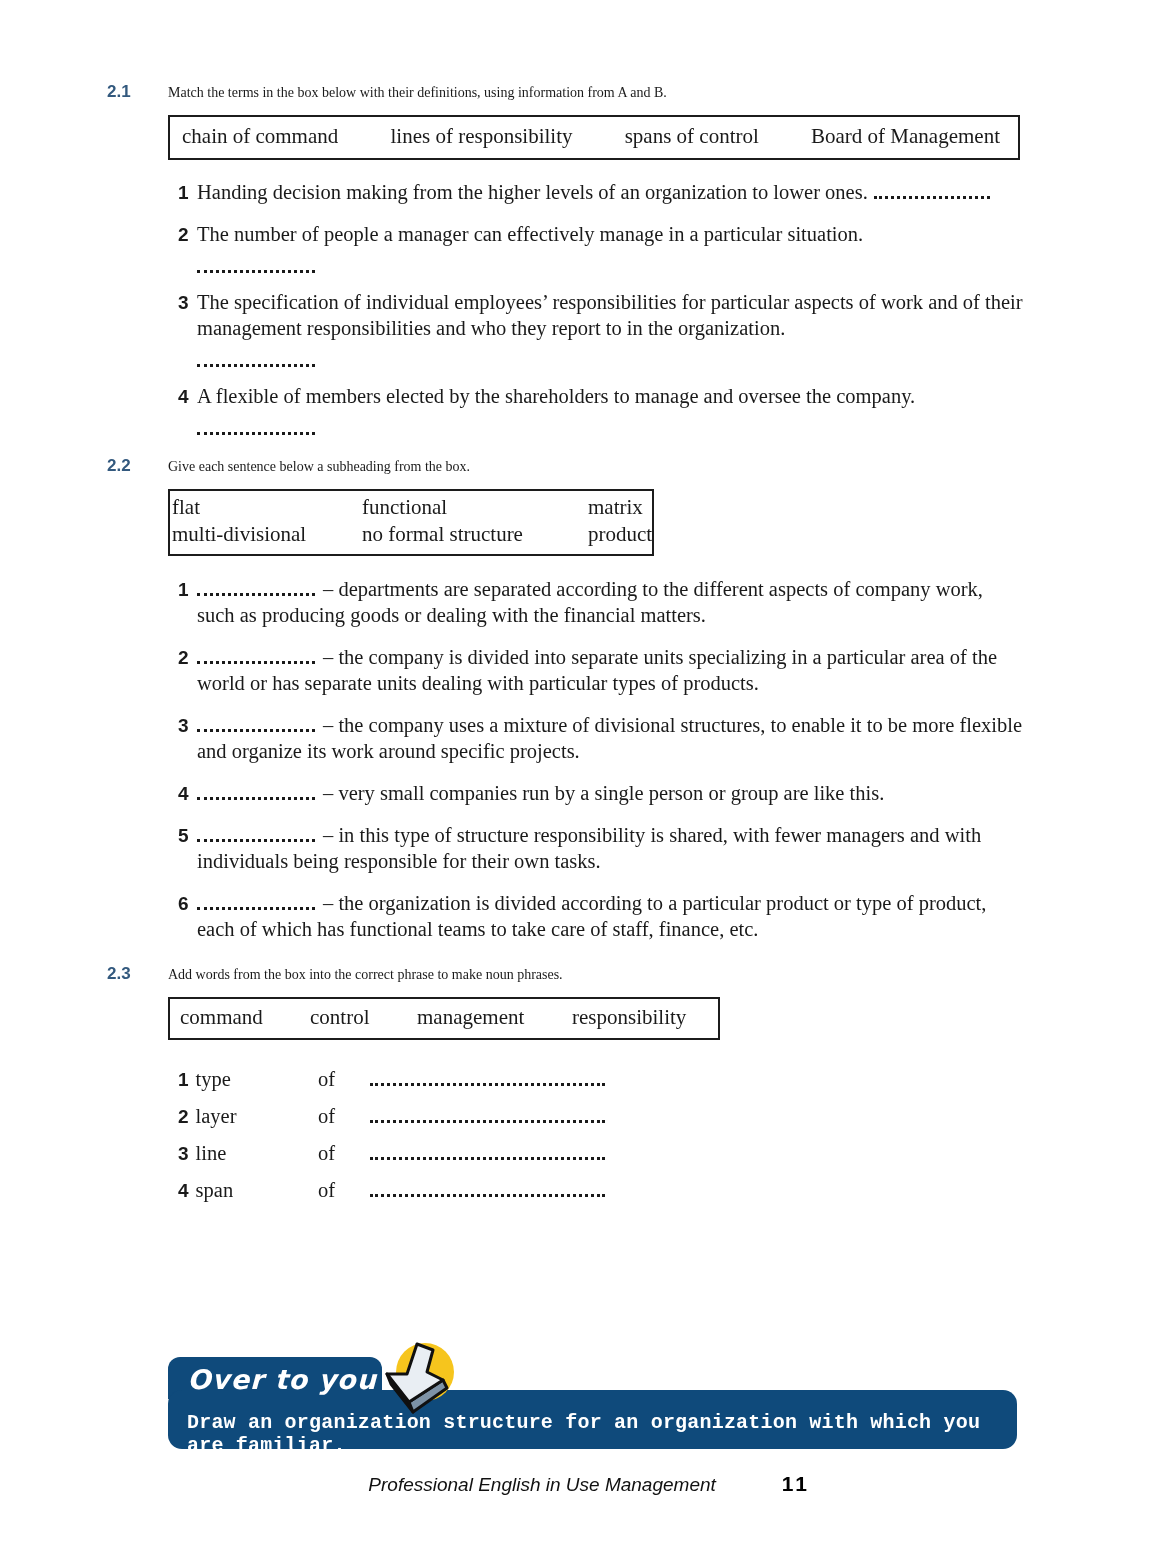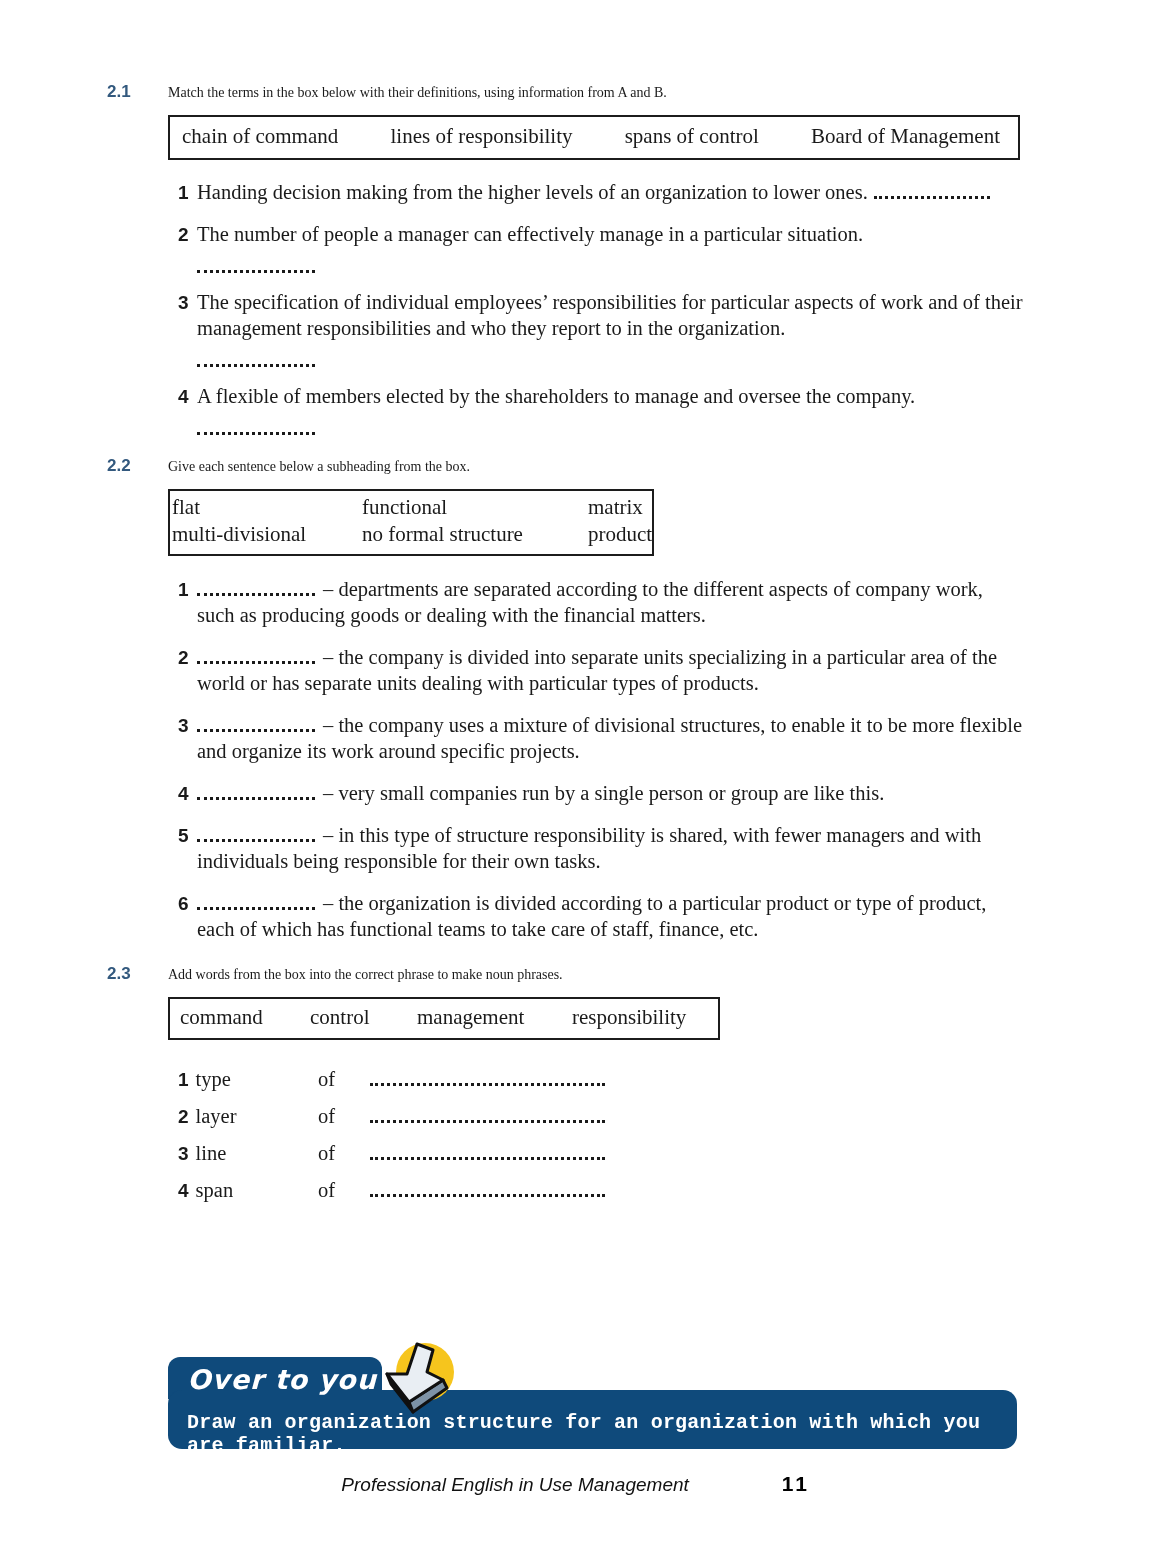--- a/index.html
+++ b/index.html
@@ -96,21 +96,21 @@
     position: absolute; left: 19px; top: 54px; z-index: 3;
     color: #ffffff; font-family: Liberation Mono, monospace;
     font-weight: 700; font-size: 20px; letter-spacing: 0.2px;
   }
   .otu-icon { position: absolute; left: 205px; top: -23px; z-index: 4; width: 92px; height: 92px; }
 
   
   .footer {
     position: absolute; left: 0; top: 1472px; width: 953px;
     display: flex; justify-content: flex-end; align-items: baseline;
-    gap: 93px; padding-right: 143px;
+    gap: 66px; padding-right: 143px;
   }
   .footer-title {
     font-family: "Liberation Sans", sans-serif;
     font-style: italic; font-size: 19px; color: #111;
   }
   .footer-page {
     font-family: "Liberation Sans", sans-serif;
     font-weight: 700; font-size: 21px; letter-spacing: 3px; color: #000000;
   }
 </style>

